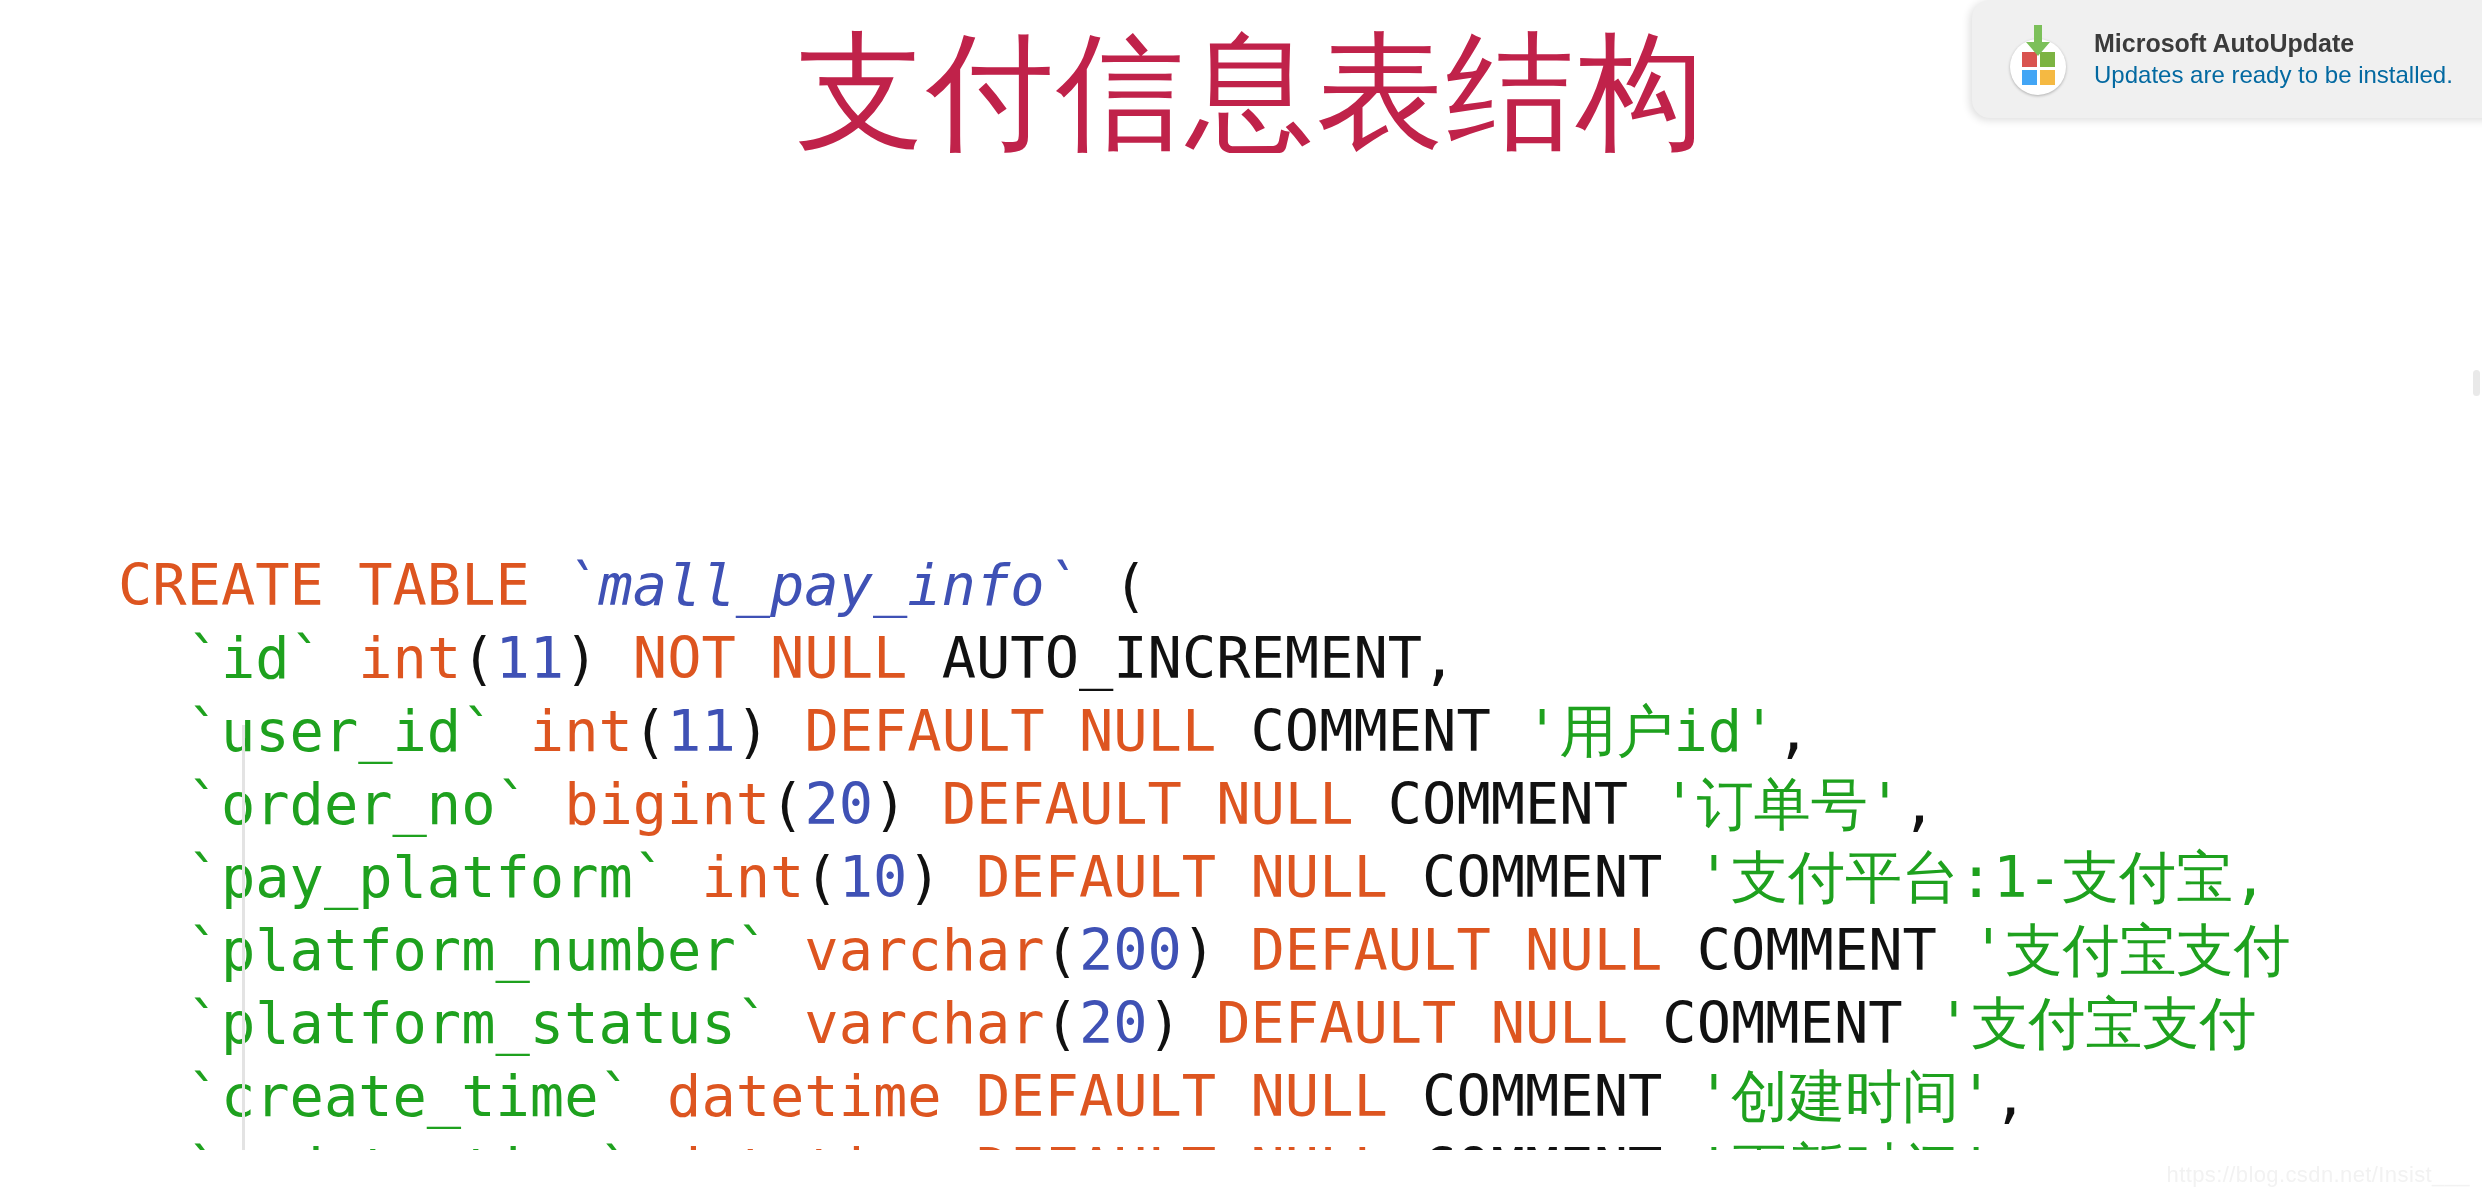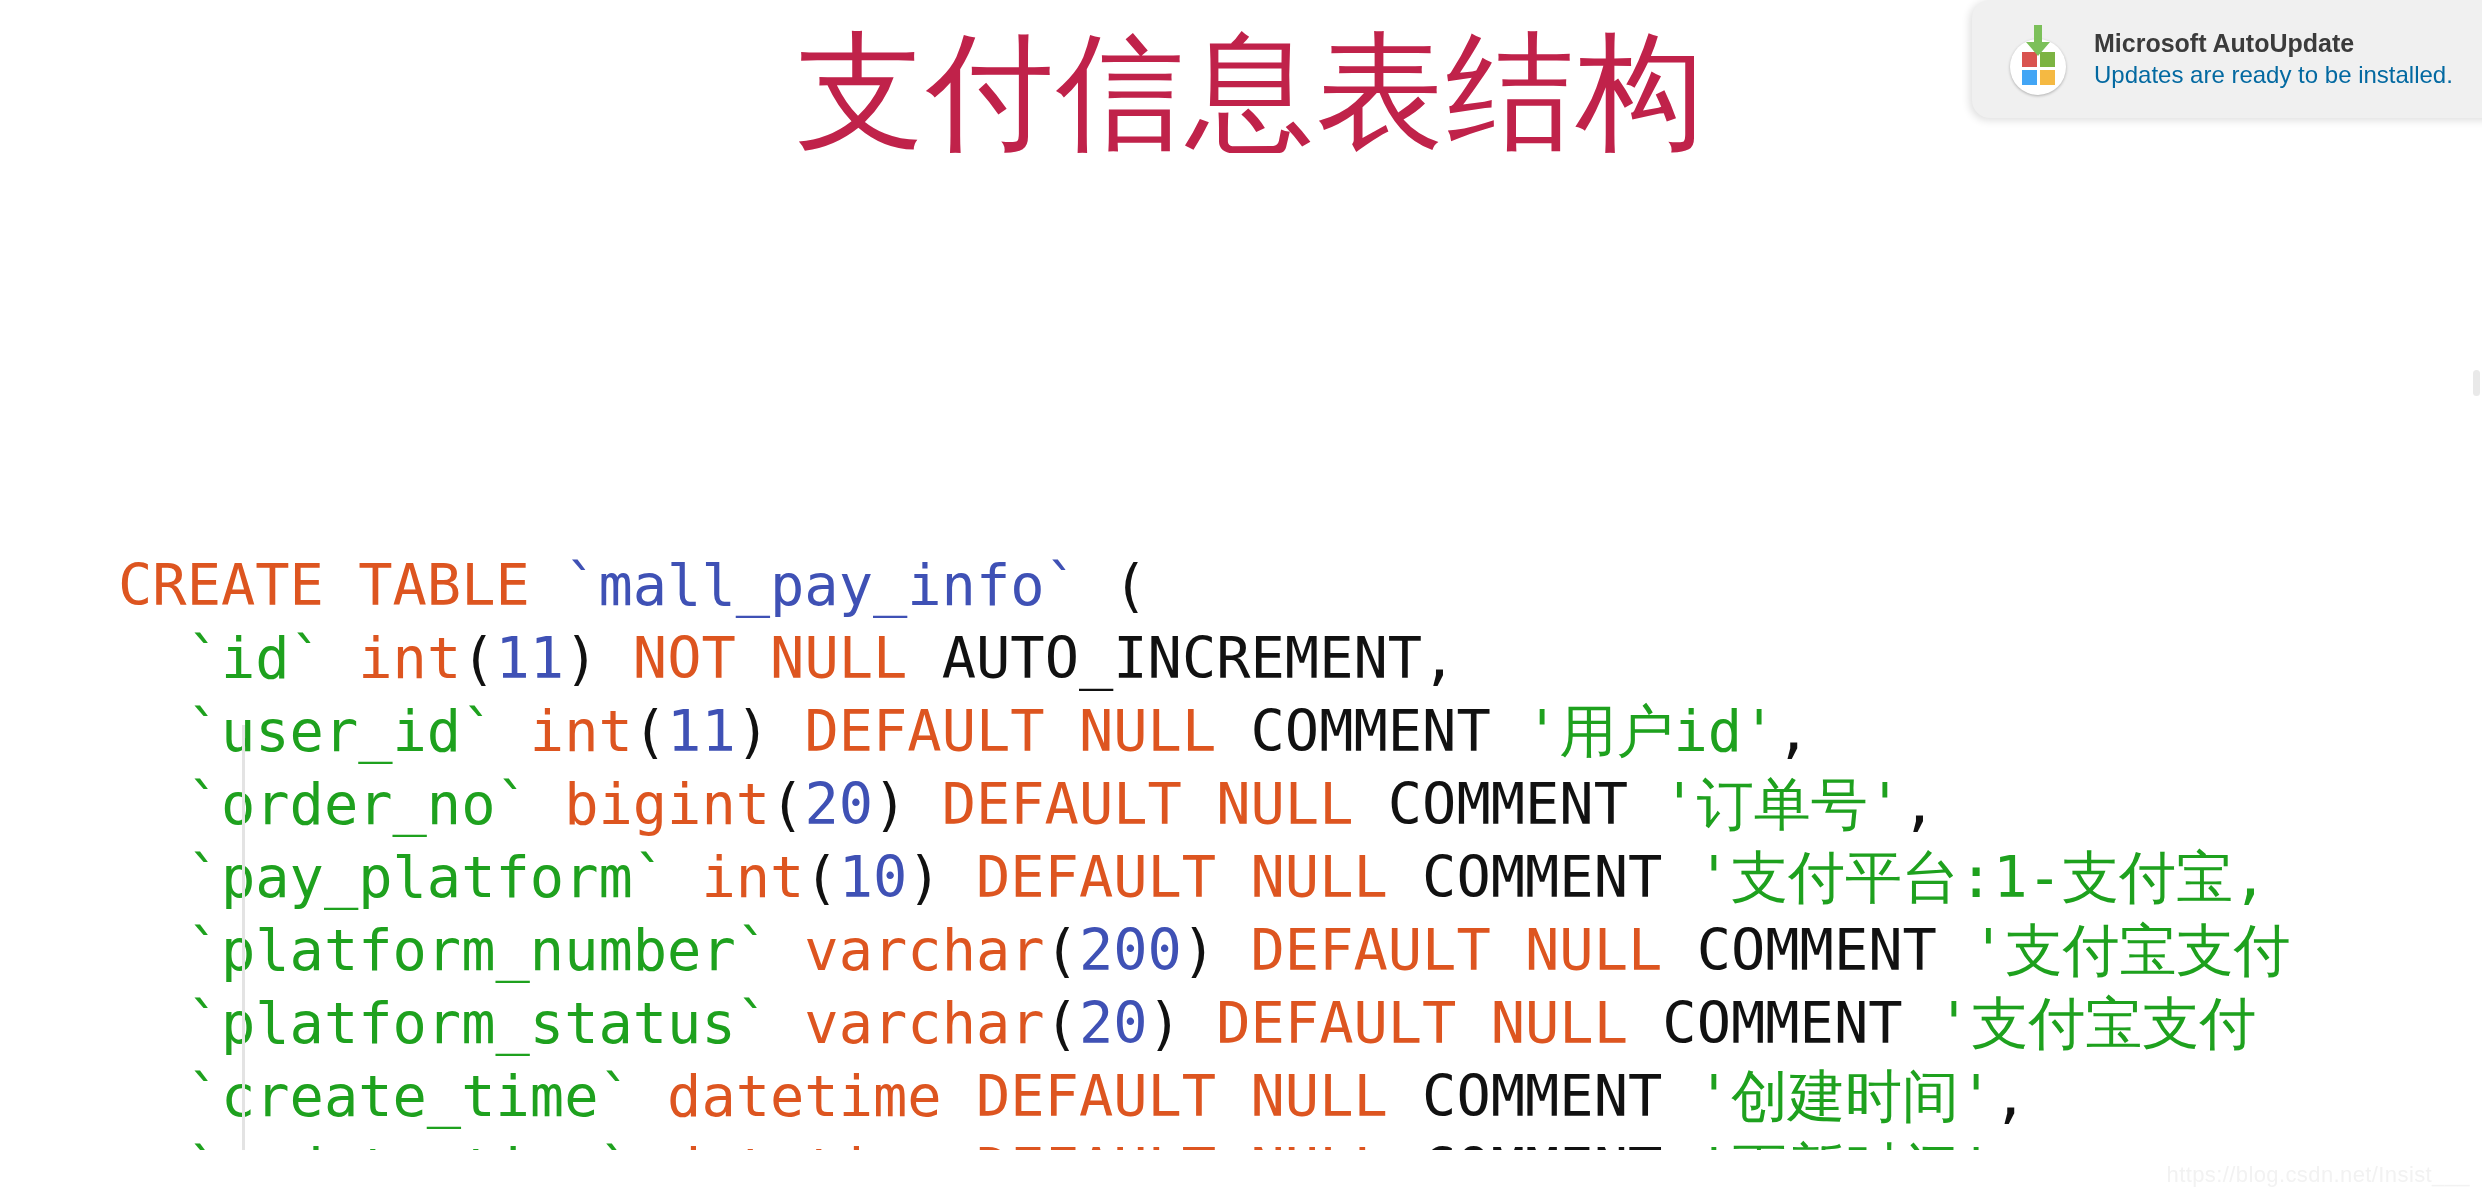--- a/index.html
+++ b/index.html
@@ -59,21 +59,21 @@
     left: 124px;
     top: 395px;
     width: 3px;
     height: 660px;
     background: #e3e3e3;
   }
 
   
   .kw   { color: #dd5520; }   
   .typ  { color: #dd5520; }   
-  .ident{ color: #3f51b5; }   
+  .ident{ color: #3f51b5; font-style: italic; }   
   .num  { color: #3f51b5; }   
   .col  { color: #1ea11e; }   
   .str  { color: #1ea11e; }   
   .pl   { color: #111111; }   
 
   
   #notification {
     position: absolute;
     top: 0px;
     left: 1972px;

